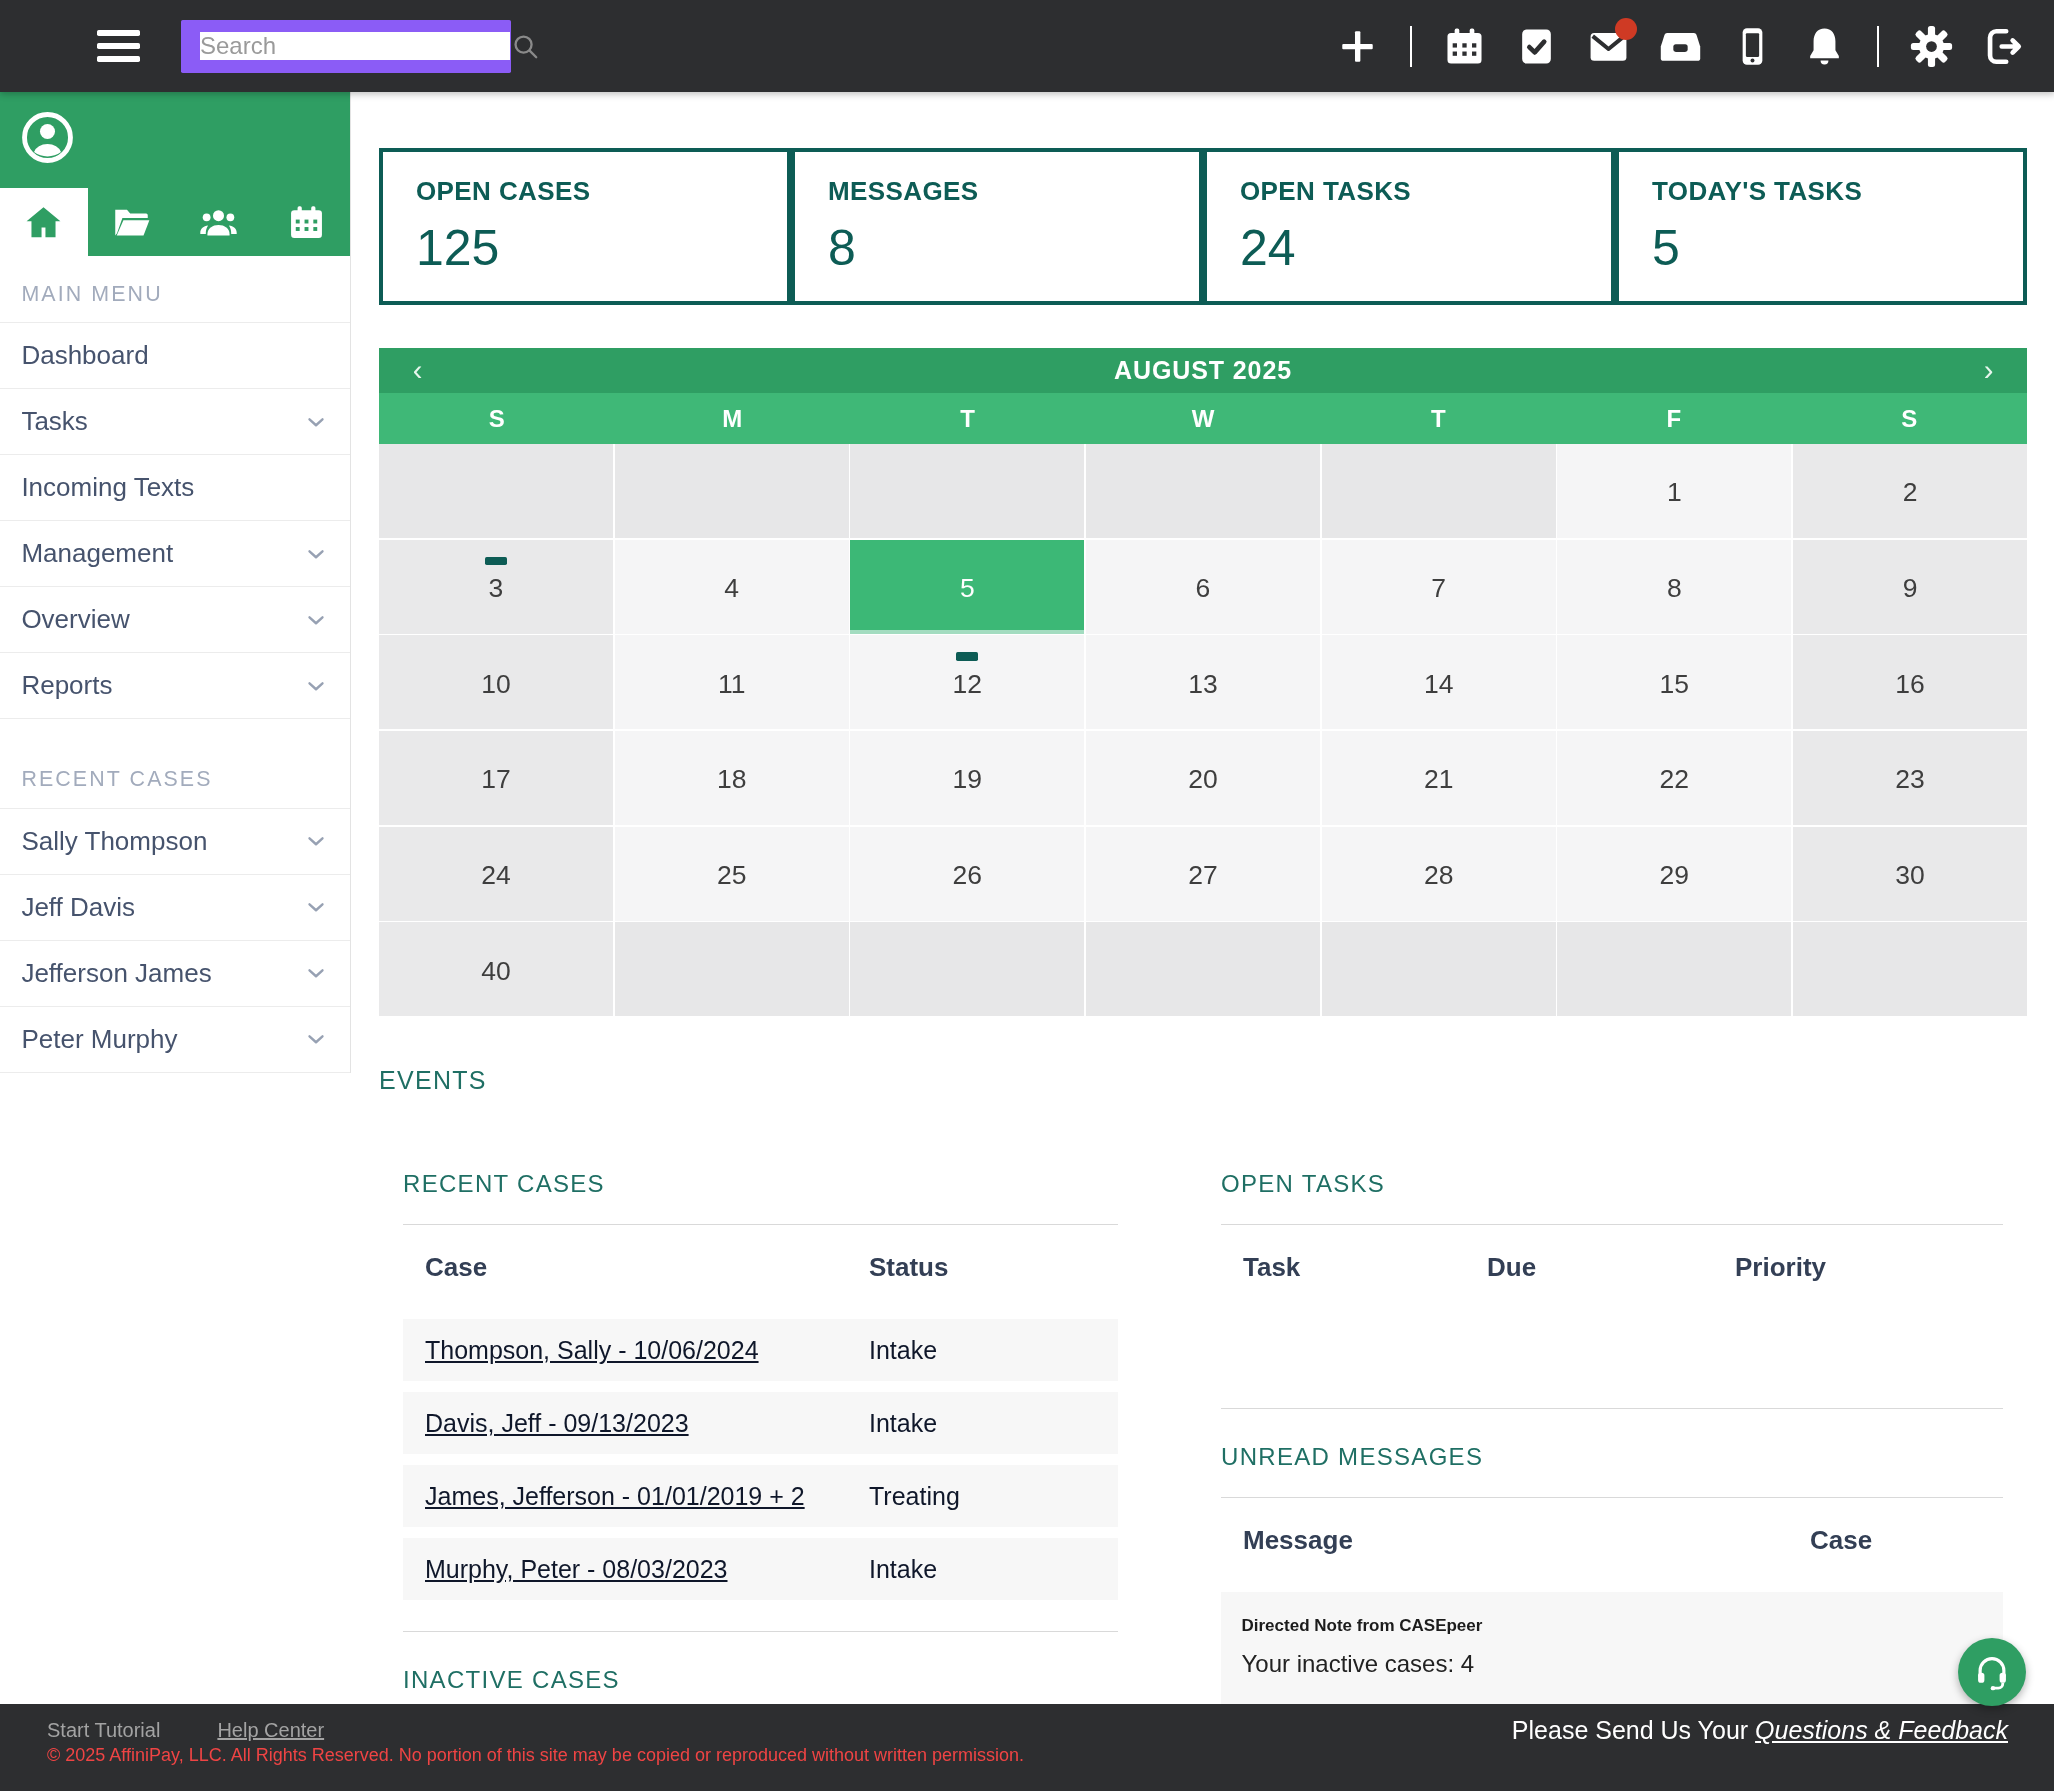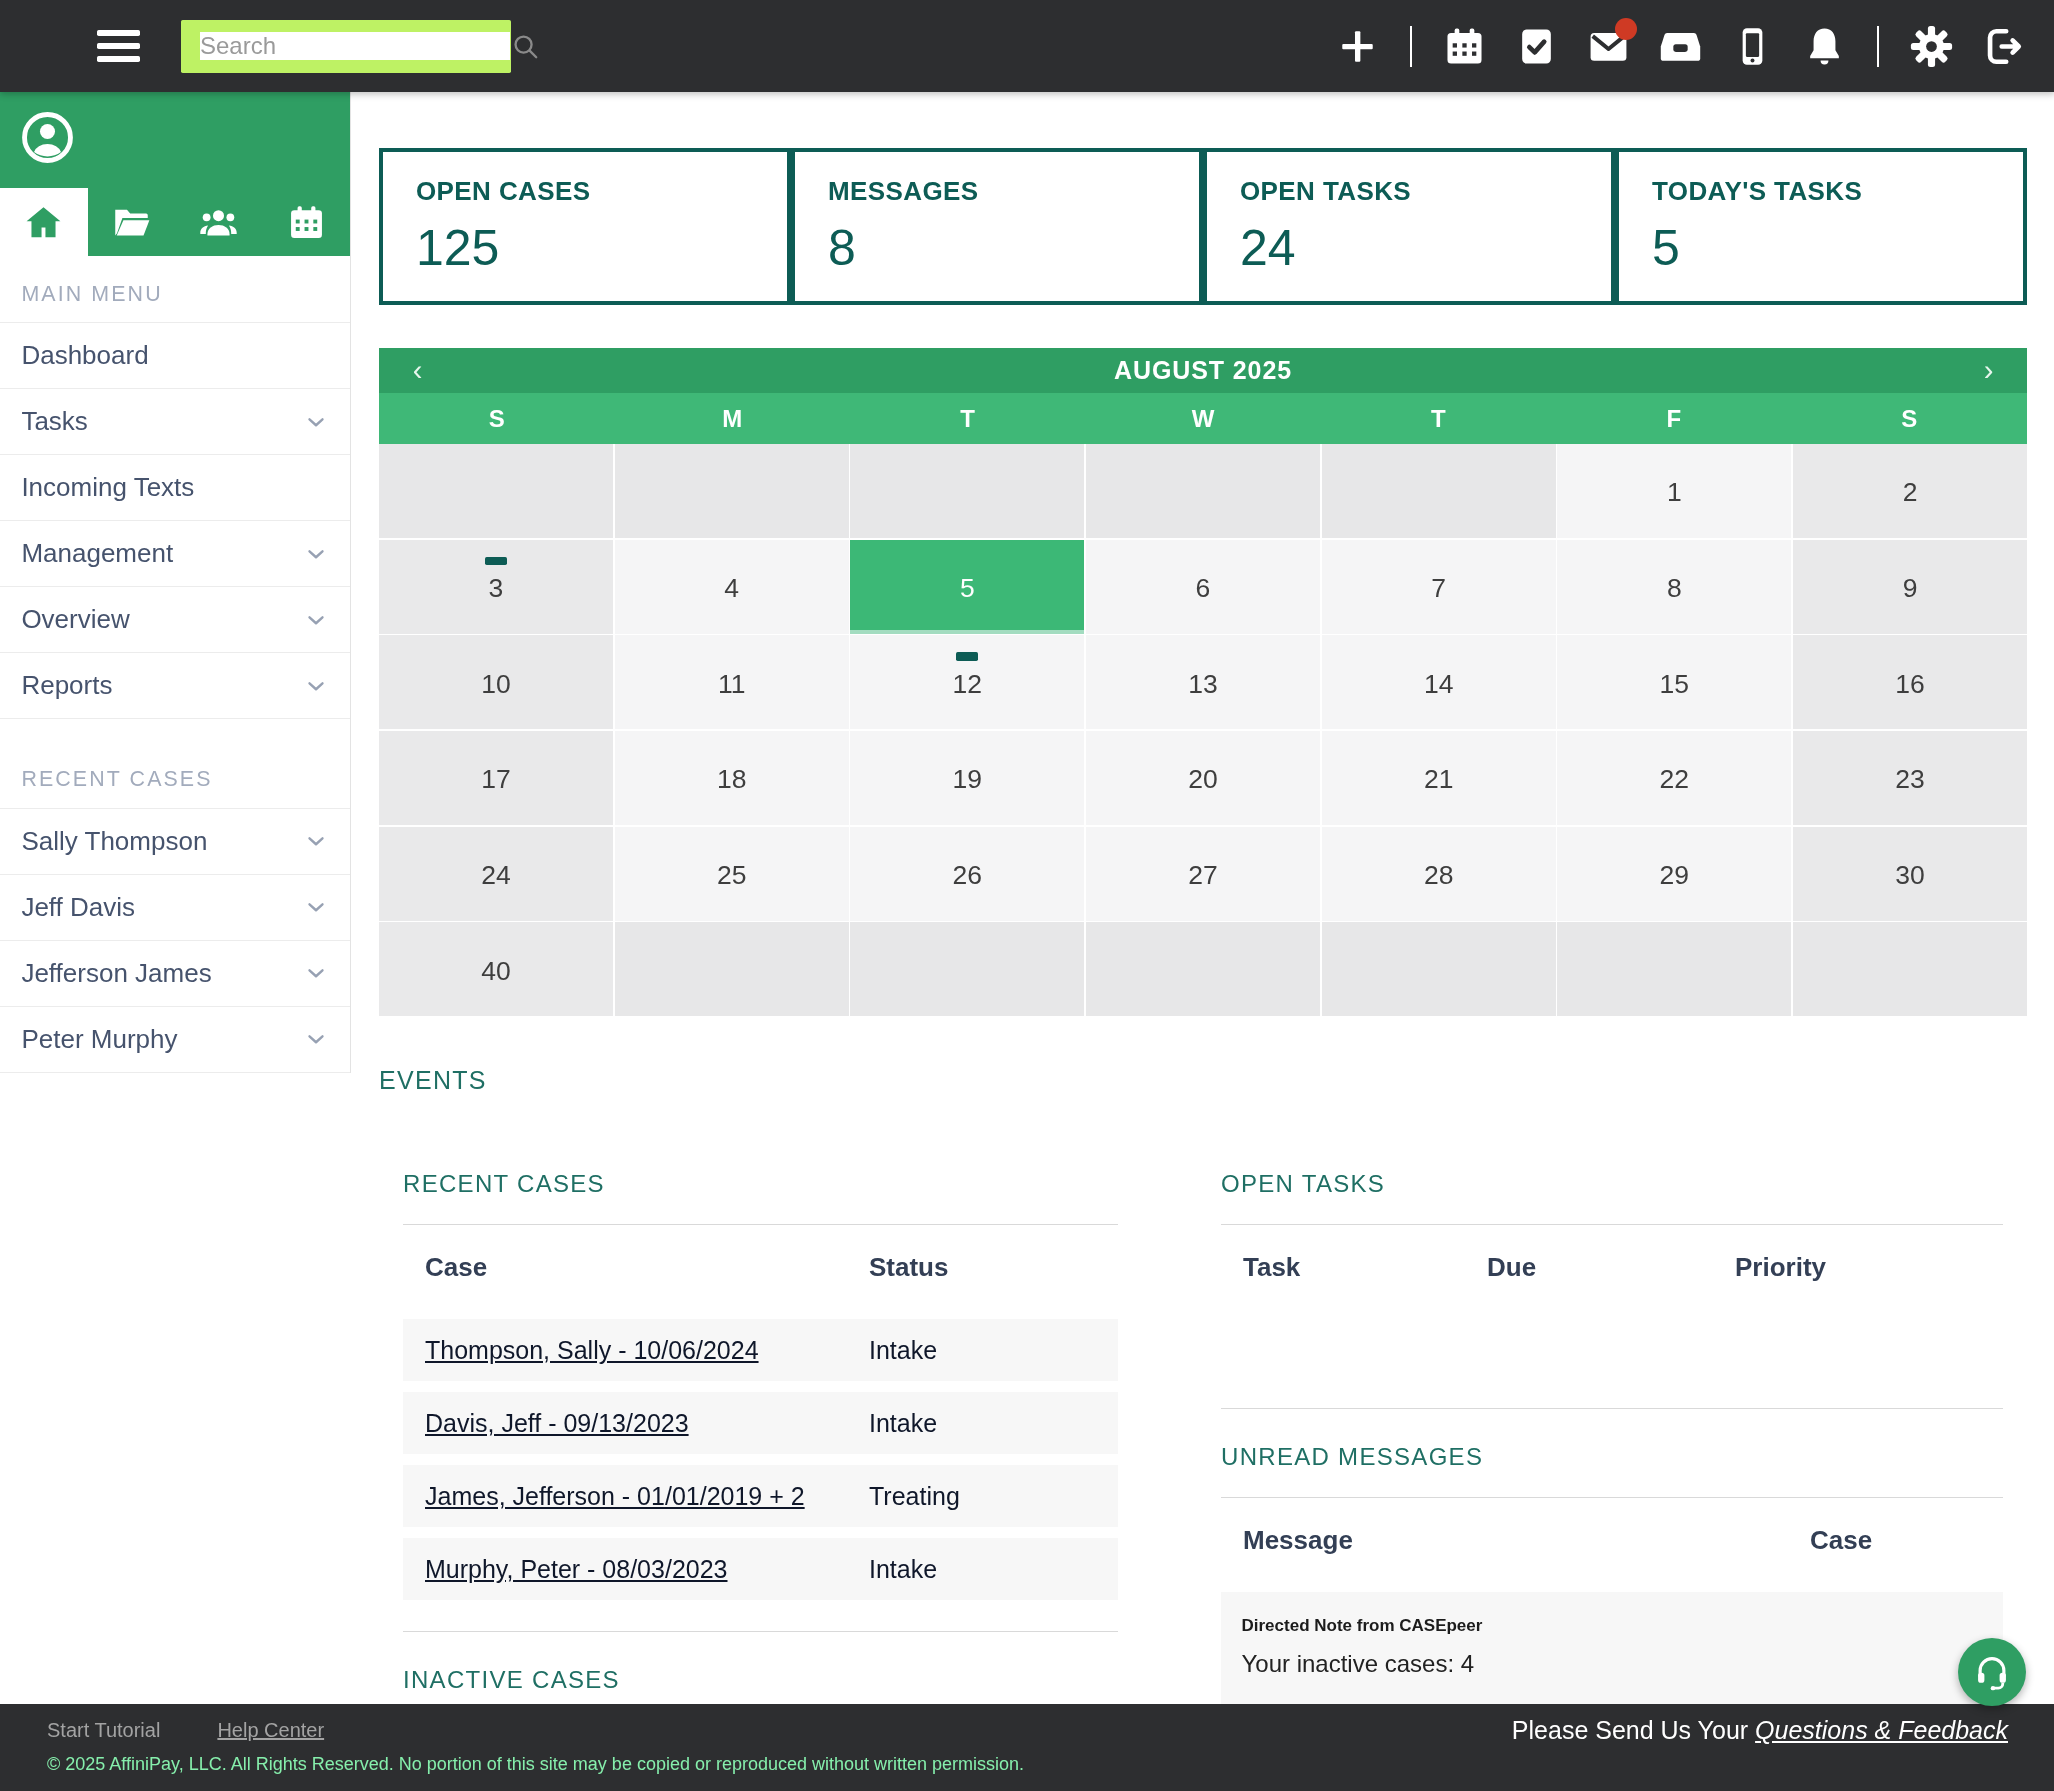--- a/index.html
+++ b/index.html
@@ -7,21 +7,21 @@
   .page { position:relative; width:2055px; height:1792px; background:#fff; overflow:hidden; margin:0 auto; }
 
   
   .topbar { height:92px; background:#2d2e30; display:flex; align-items:center; padding:0 30px 0 39px;
             box-shadow:0 3.4px 6.8px rgba(0,0,0,.25); position:relative; z-index:4; }
   .logo { font-size:46px; font-weight:bold; letter-spacing:-0.9px; cursor:pointer; white-space:nowrap; }
   .logo-8am { color:#f04e23; }
   .logo-rest { color:#ffffff; }
   .hamburger { margin-left:58px; width:43px; height:33px; display:flex; flex-direction:column; justify-content:space-between; cursor:pointer; }
   .hamburger span { display:block; height:6.8px; background:#fff; border-radius:1.7px; }
-  .searchbox { margin-left:41px; width:330px; height:53px; background:#bef264; border-radius:1.7px;
+  .searchbox { margin-left:41px; width:330px; height:53px; background:#8b5cf6; border-radius:1.7px;
                display:flex; align-items:center; padding:0 13.7px 0 19px; }
   .searchbox input { border:none; outline:none; flex:1; font-size:24px; color:#444; font-family:"Liberation Sans",sans-serif; }
   .searchbox input::placeholder { color:#9a9a9a; }
   .search-ic { width:31px; height:31px; flex:none; }
   .tb-icons { margin-left:auto; display:flex; align-items:center; gap:29px; }
   .tb-ic { position:relative; width:43px; height:43px; display:flex; align-items:center; justify-content:center; cursor:pointer; }
   .tb-ic svg { width:43px; height:43px; }
   .tb-div { width:2.6px; height:41px; background:#fff; margin:0 1.7px; }
   .tb-ic .hole { fill:#2d2e30; }
   .tb-ic .hole-stroke { stroke:#2d2e30; fill:none; }
@@ -106,21 +106,21 @@
   .fab svg { width:38px; height:38px; }
 
   
   .footer { position:absolute; bottom:0; left:0; width:100%; height:88px; background:#2d2e30; z-index:5; padding:12px 47px 0; }
   .f-row { display:flex; align-items:center; }
   .f-left { display:flex; gap:57px; }
   .f-left span { color:#a3a3a3; font-size:20px; cursor:pointer; }
   .f-link { text-decoration:underline; }
   .f-right { margin-left:auto; color:#fff; font-size:25px; }
   .f-feedback { font-style:italic; text-decoration:underline; cursor:pointer; }
-  .f-copy { margin-top:9px; color:#86efac; font-size:18px; }
+  .f-copy { margin-top:0; color:#ef4444; font-size:18px; }
 </style>
 </head>
 <body>
 
 <div class="page">
 
   <header class="topbar">
     <div class="hamburger">
         <span></span>
         <span></span>

